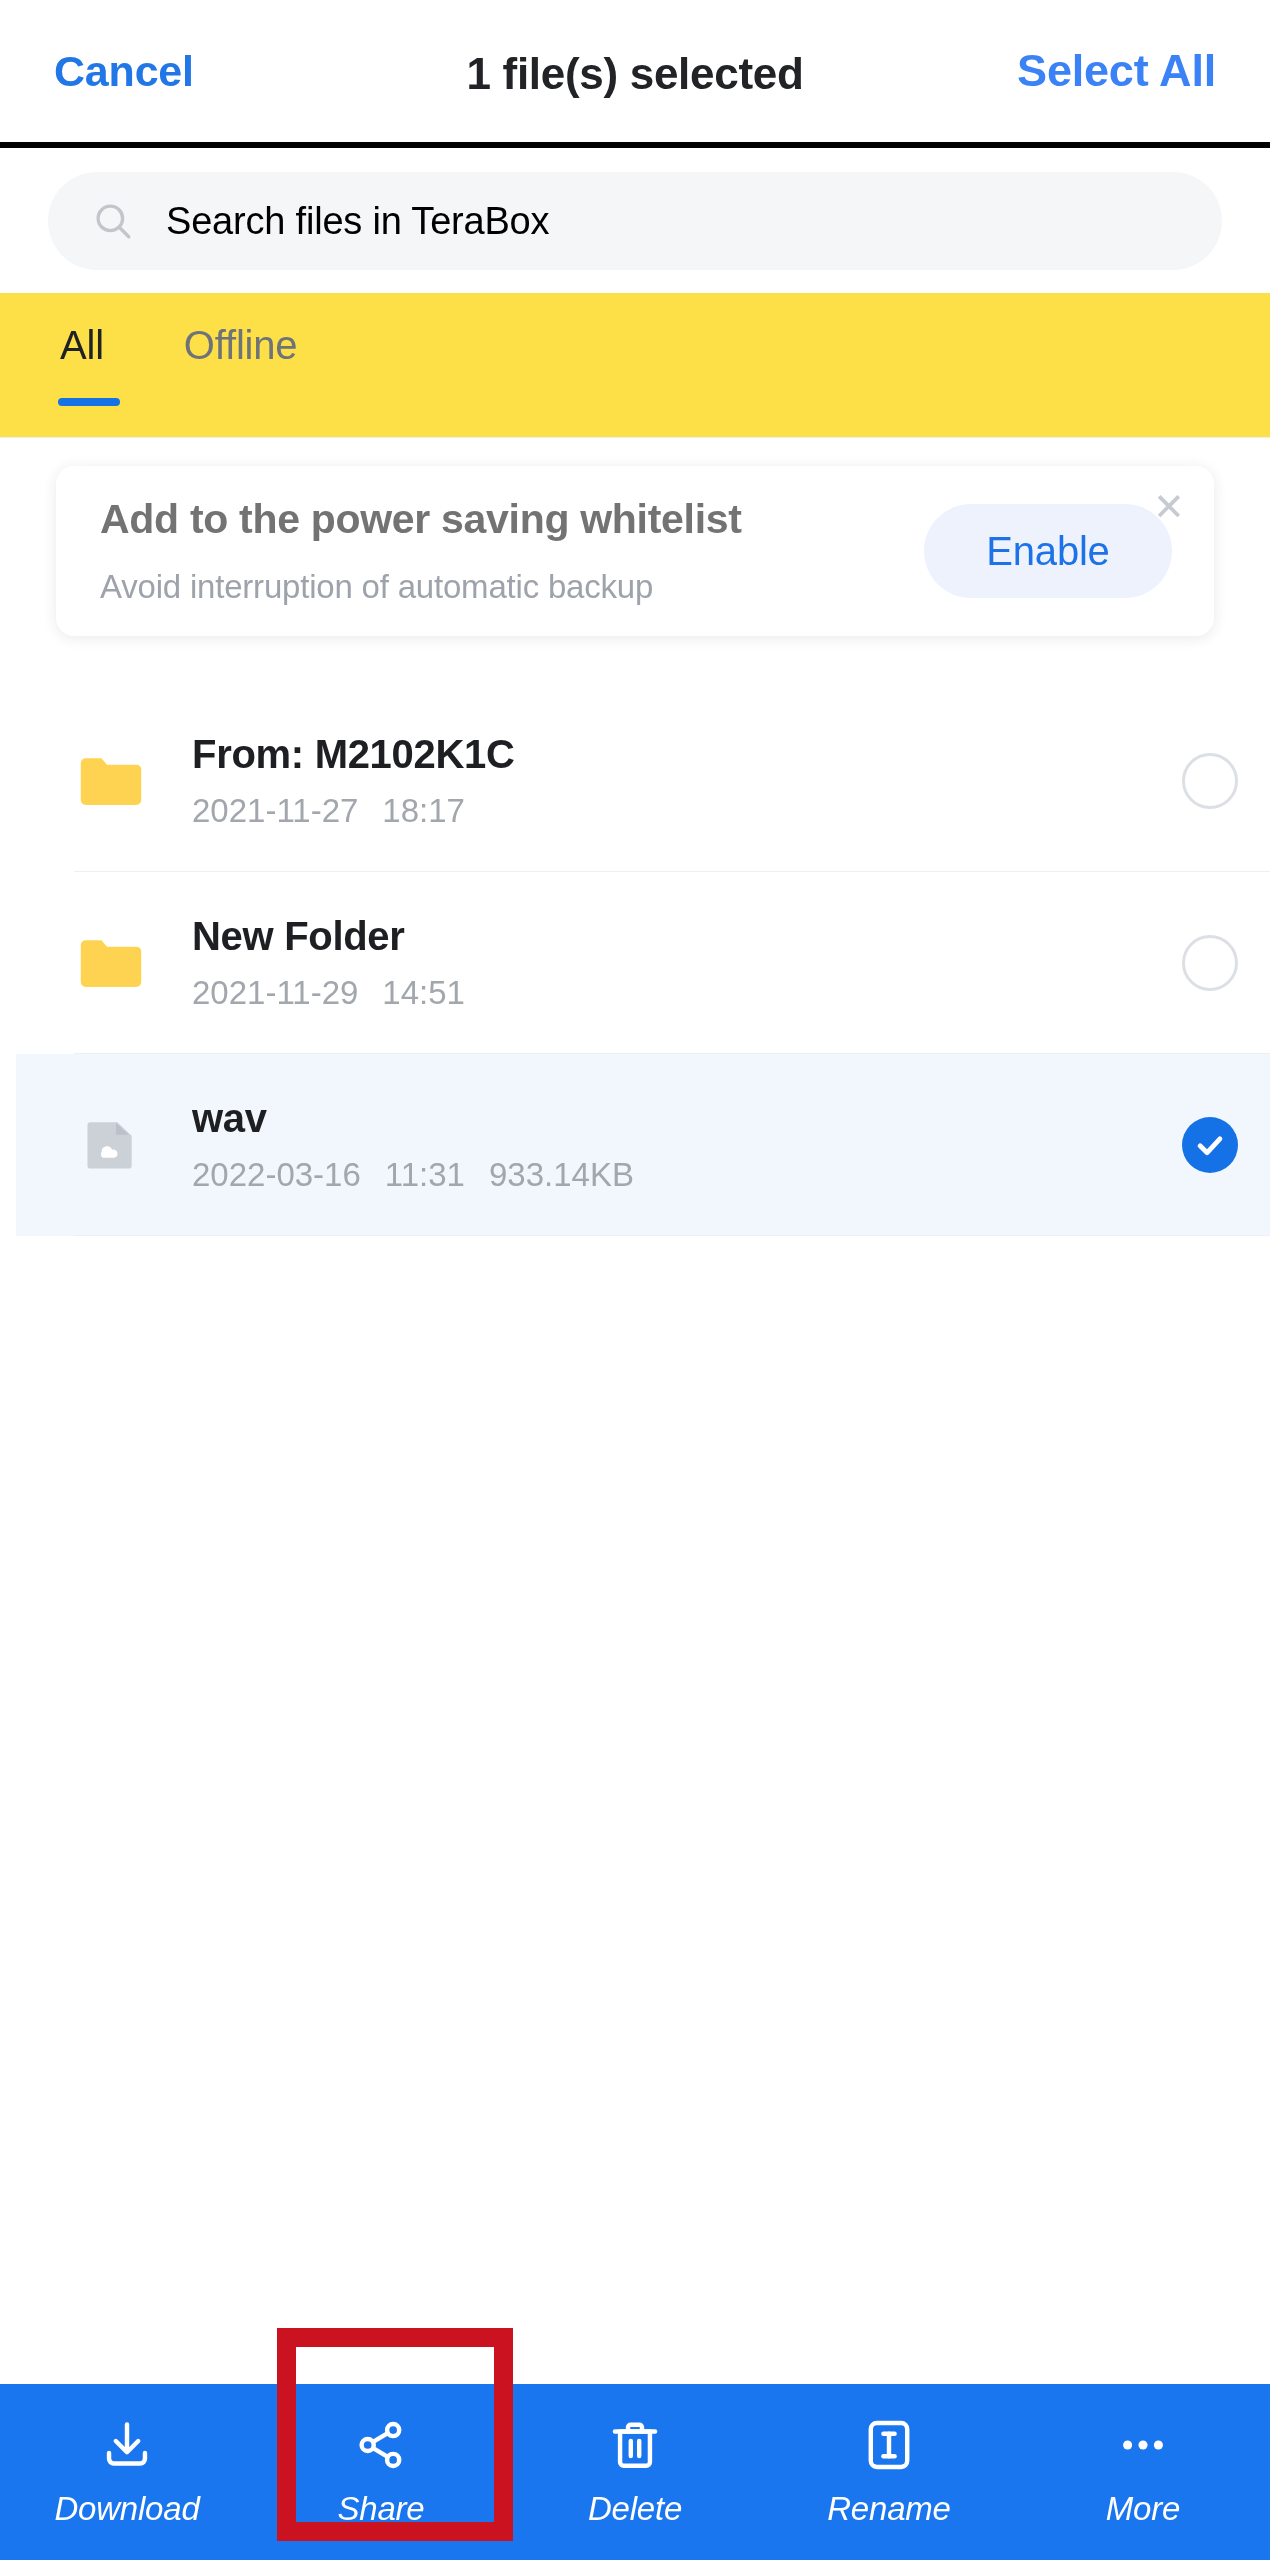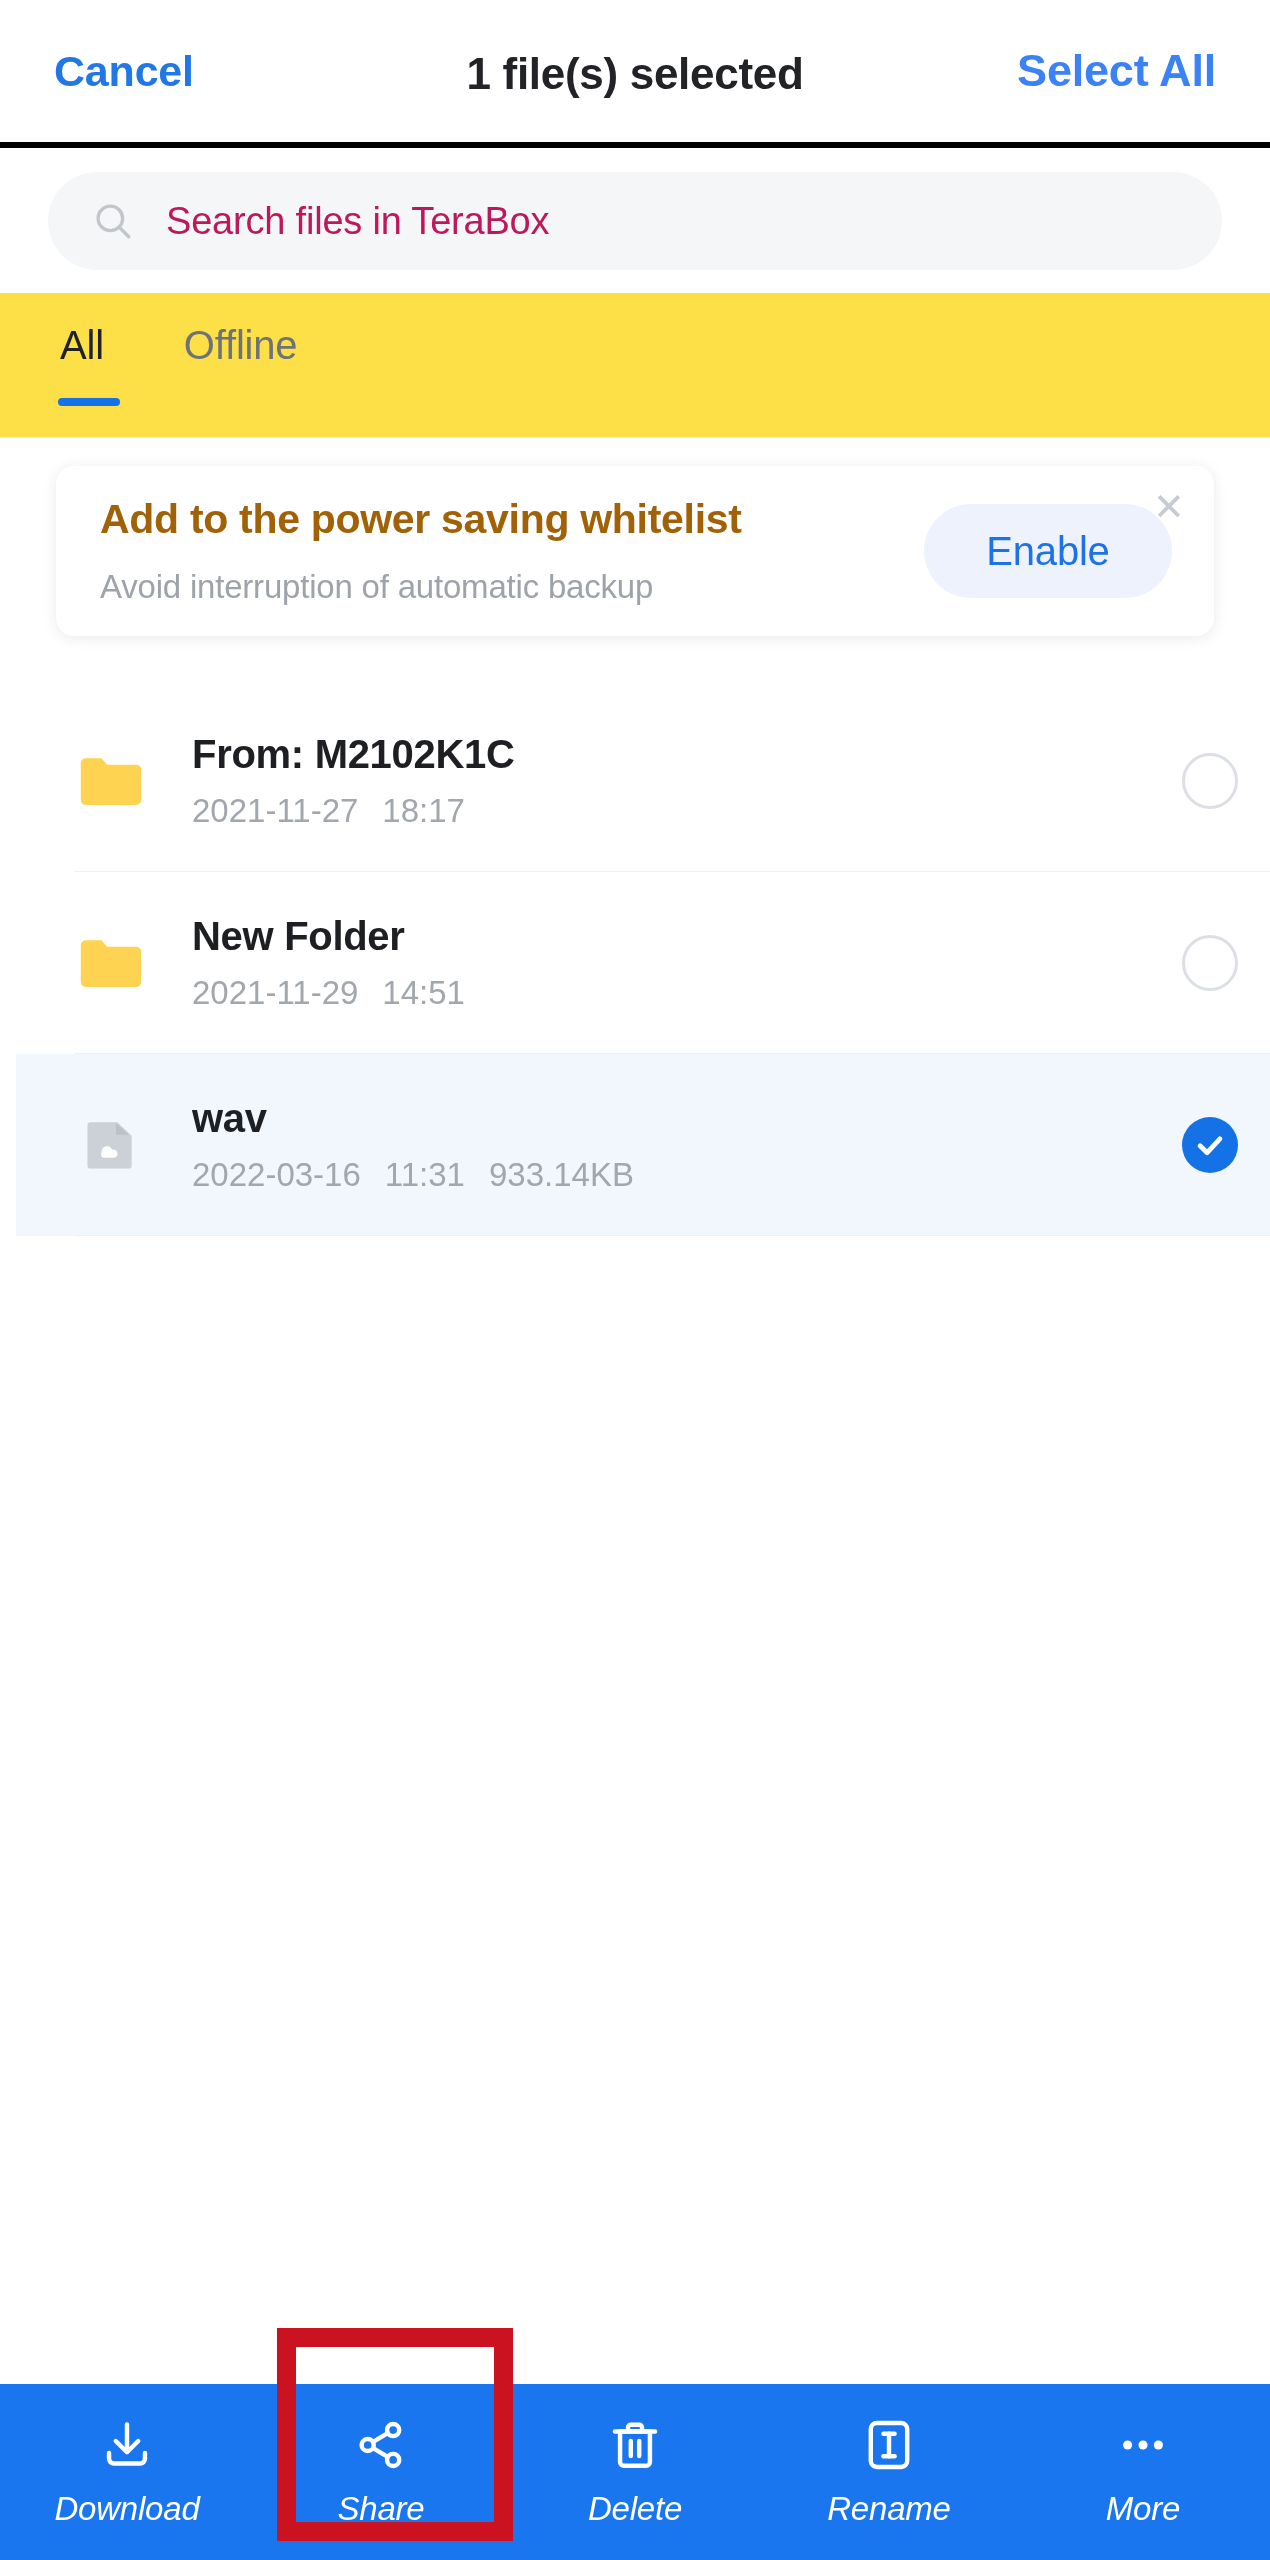--- a/index.html
+++ b/index.html
@@ -83,21 +83,21 @@
     padding: 0 44px;
   }
   .search-icon {
     width: 42px; height: 42px;
     flex: 0 0 auto;
     margin-right: 32px;
     opacity: .55;
   }
   .search-ph {
     font-size: 38px;
-    color: #be185d;
+    color: #000000;
     letter-spacing: -0.2px;
   }
 
   
   .tabs {
     position: absolute;
     top: 293px; left: 0;
     width: 1270px;
     height: 145px;
     background: #fde047;
@@ -142,21 +142,21 @@
     display: flex;
     align-items: center;
   }
   .banner-texts {
     flex: 1 1 auto;
     padding-left: 44px;
   }
   .banner-title {
     font-size: 41px;
     font-weight: 700;
-    color: #a16207;
+    color: #737373;
     letter-spacing: -0.3px;
     line-height: 1.15;
   }
   .banner-sub {
     margin-top: 25px;
     font-size: 33px;
     color: #9ea3ab;
     letter-spacing: -0.2px;
   }
   .banner-enable {

